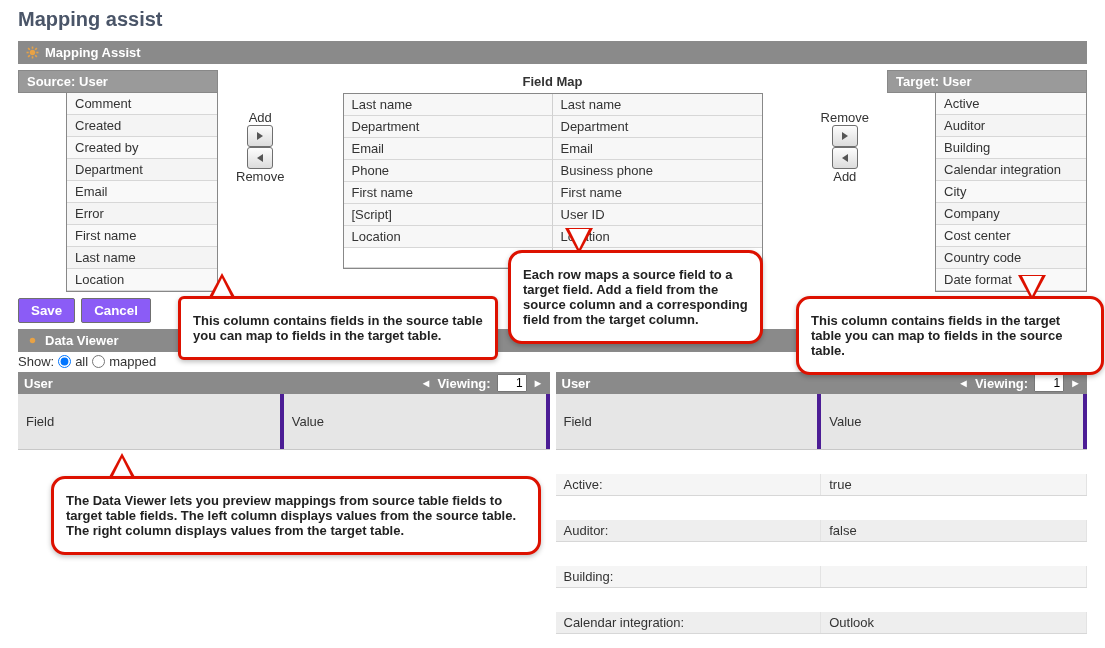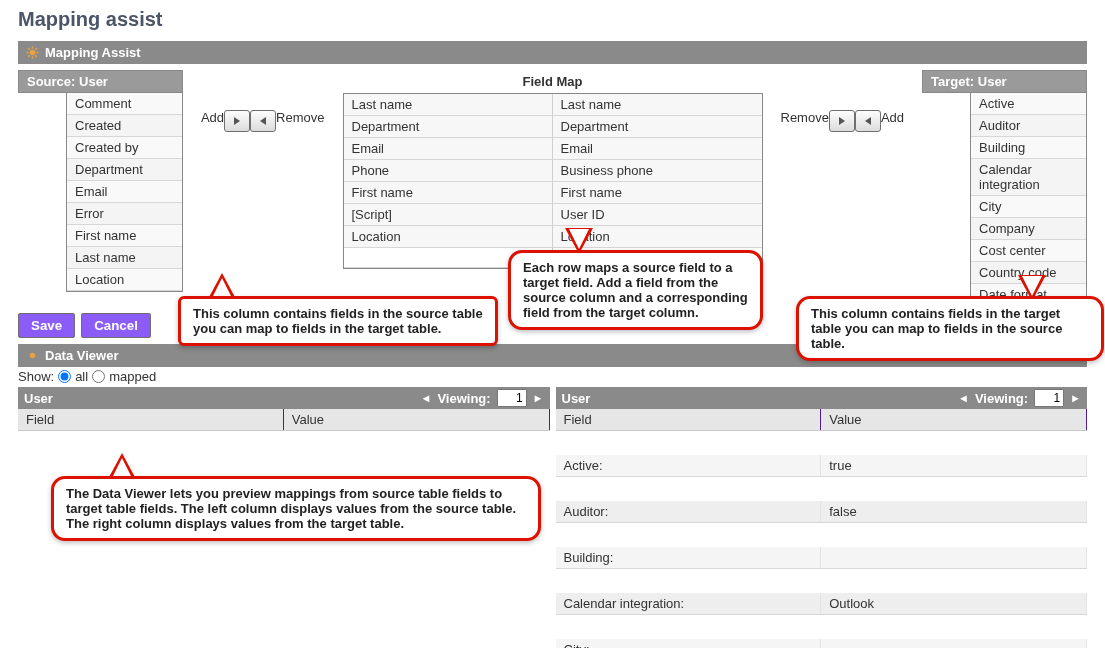--- a/index.html
+++ b/index.html
@@ -14,39 +14,39 @@
 .field-list div:nth-child(odd){ background:#f9f9f9; }
 .source-col { width: 200px; }
 .target-col { width: 200px; }
 .center-col { flex: 1; display: flex; flex-direction: column; align-items: center; }
 .center-title { font-weight: bold; padding: 4px; }
 .fieldmap-box { display: flex; width: 420px; border: 1px solid #888; }
 .fieldmap-half { flex: 1; }
 .fieldmap-half div { padding: 3px 8px; border-bottom: 1px solid #d7d7d7; background: #f7f7f7; border-right: 1px solid #d0d0d0; }
 .fieldmap-half:last-child div { border-right: none; }
 .fieldmap-empty { height: 20px; background: #fff !important; }
-.btn-col { display: flex; align-items: flex-start; padding: 0 14px; margin-top: 40px; }
+.btn-col { display: flex; flex-direction: column; align-items: center; padding: 0 14px; margin-top: 40px; }
 .btn-col .lbl { font-size: 13px; }
 .arrow-btn { width: 26px; height: 22px; border: 1px solid #6f6f6f; background: linear-gradient(#fdfdfd,#dcdcdc); border-radius: 3px; display: flex; align-items: center; justify-content: center; cursor: pointer; }
 .arrow-btn svg { width: 10px; height: 10px; }
 .action-buttons { margin-top: 6px; display: flex; gap: 6px; }
 .action-buttons button { background: #8b5cf6; color: #fff; font-weight: bold; border: 1px solid #6f6f6f; padding: 4px 12px; border-radius: 2px; cursor: pointer; }
 .show-row { padding: 2px 0 3px 0; display: flex; align-items: center; gap: 4px; font-size: 13px; }
 .viewer-tables { display: flex; gap: 6px; }
 .viewer-tbl { flex: 1; }
 .viewer-head { background: #8a8a8a; color: #fff; font-weight: bold; display: flex; align-items: center; padding: 2px 6px; gap: 6px; }
 .viewer-head .spacer { flex: 1; }
 .viewer-head .tri { color: #fff; font-size: 11px; cursor:pointer; }
 .viewer-head input { width: 30px; font-size: 12px; text-align: right; padding: 0 2px; }
 .viewer-cols { display: flex; background: #e6e6e6; border-bottom: 1px solid #c8c8c8; }
-.viewer-cols div { flex: 1; padding: 3px 8px; border-right: 1px solid #4c1d95; }
+.viewer-cols div { flex: 1; padding: 20px 8px; border-right: 4px solid #4c1d95; }
 .viewer-rows .row { display: flex; border-bottom: 1px solid #d7d7d7; }
 .viewer-rows .row div { flex: 1; padding: 3px 8px; border-right: 1px solid #e3e3e3; background: #f5f5f5; margin-top: 24px; }
 .viewer-rows .row:nth-child(even) div { background: #eee; }
-.callout { position: absolute; background: #fff; border: 3px solid #d10; border-radius: 14px; padding: 7px 12px; font-weight: bold; font-size: 13px; color: #222; box-shadow: 0 2px 5px rgba(0,0,0,.25); z-index: 20; }
+.callout { position: absolute; background: #fff; border: 3px solid #d10; border-radius: 14px; padding: 14px 12px; font-weight: bold; font-size: 13px; color: #222; box-shadow: 0 2px 5px rgba(0,0,0,.25); z-index: 20; }
 .callout-tail { position: absolute; width: 0; height: 0; z-index: 19; }
 .callout-tail.up { border-left: 14px solid transparent; border-right: 14px solid transparent; border-bottom: 26px solid #d10; }
 .callout-tail.up::after { content:""; position:absolute; left:-10px; top:5px; border-left:10px solid transparent; border-right:10px solid transparent; border-bottom:20px solid #fff; }
 .callout-tail.down { border-left: 14px solid transparent; border-right: 14px solid transparent; border-top: 26px solid #d10; }
 .callout-tail.down::after { content:""; position:absolute; left:-10px; bottom:5px; border-left:10px solid transparent; border-right:10px solid transparent; border-top:20px solid #fff; }
 .rel-wrap { position: relative; }
 </style>
 </head>
 <body>
 

